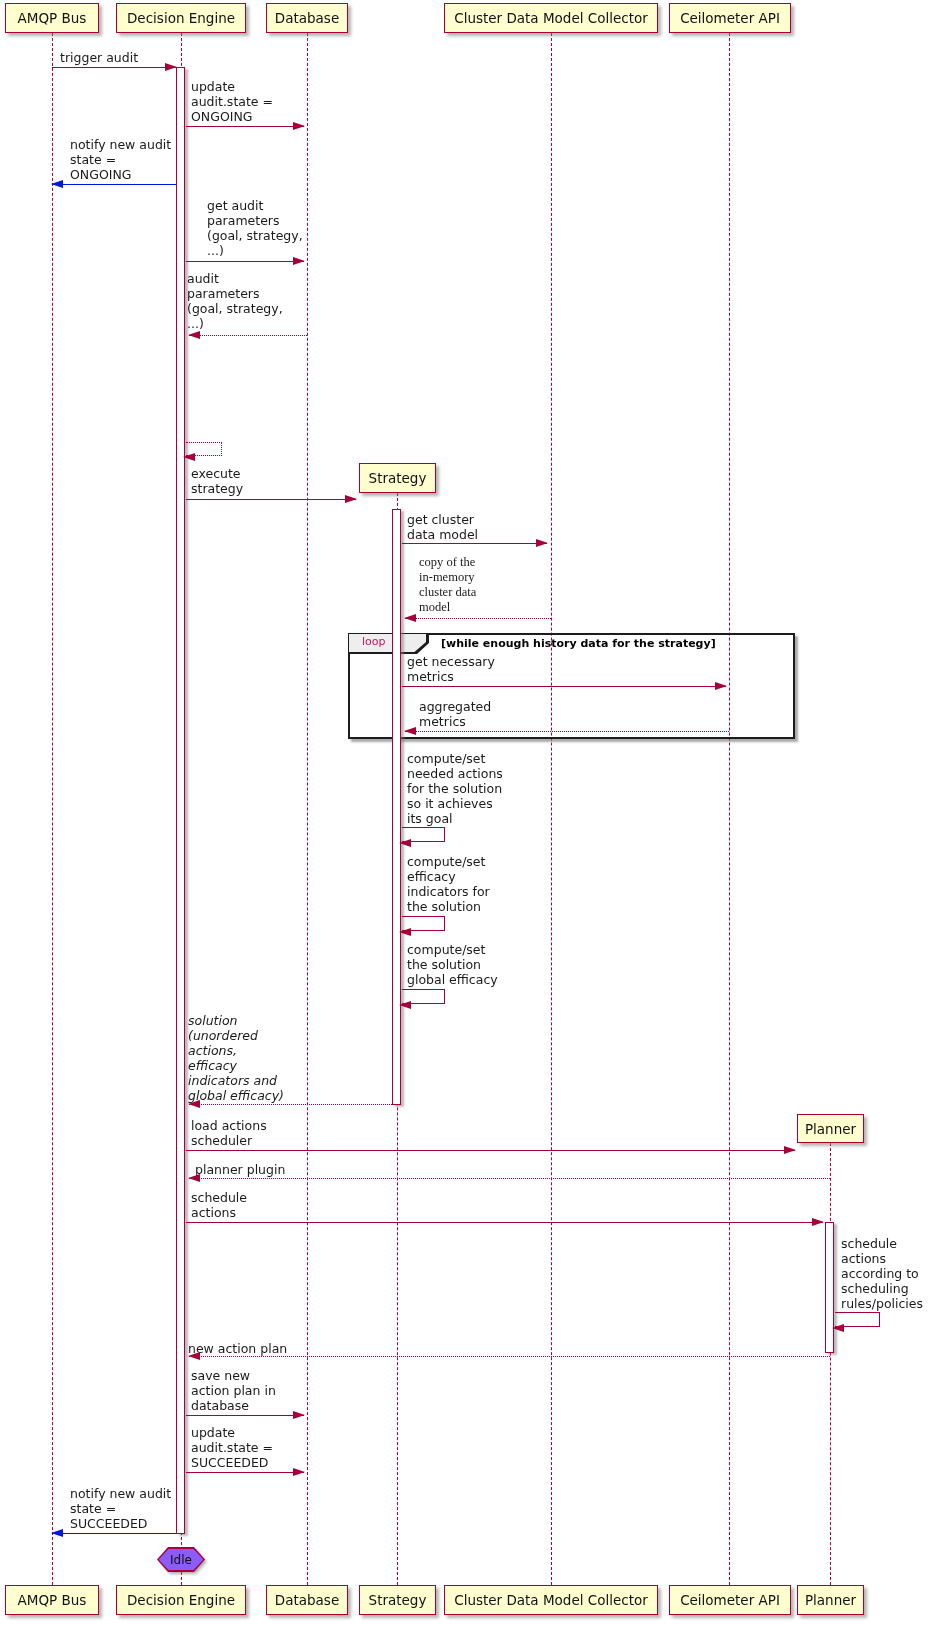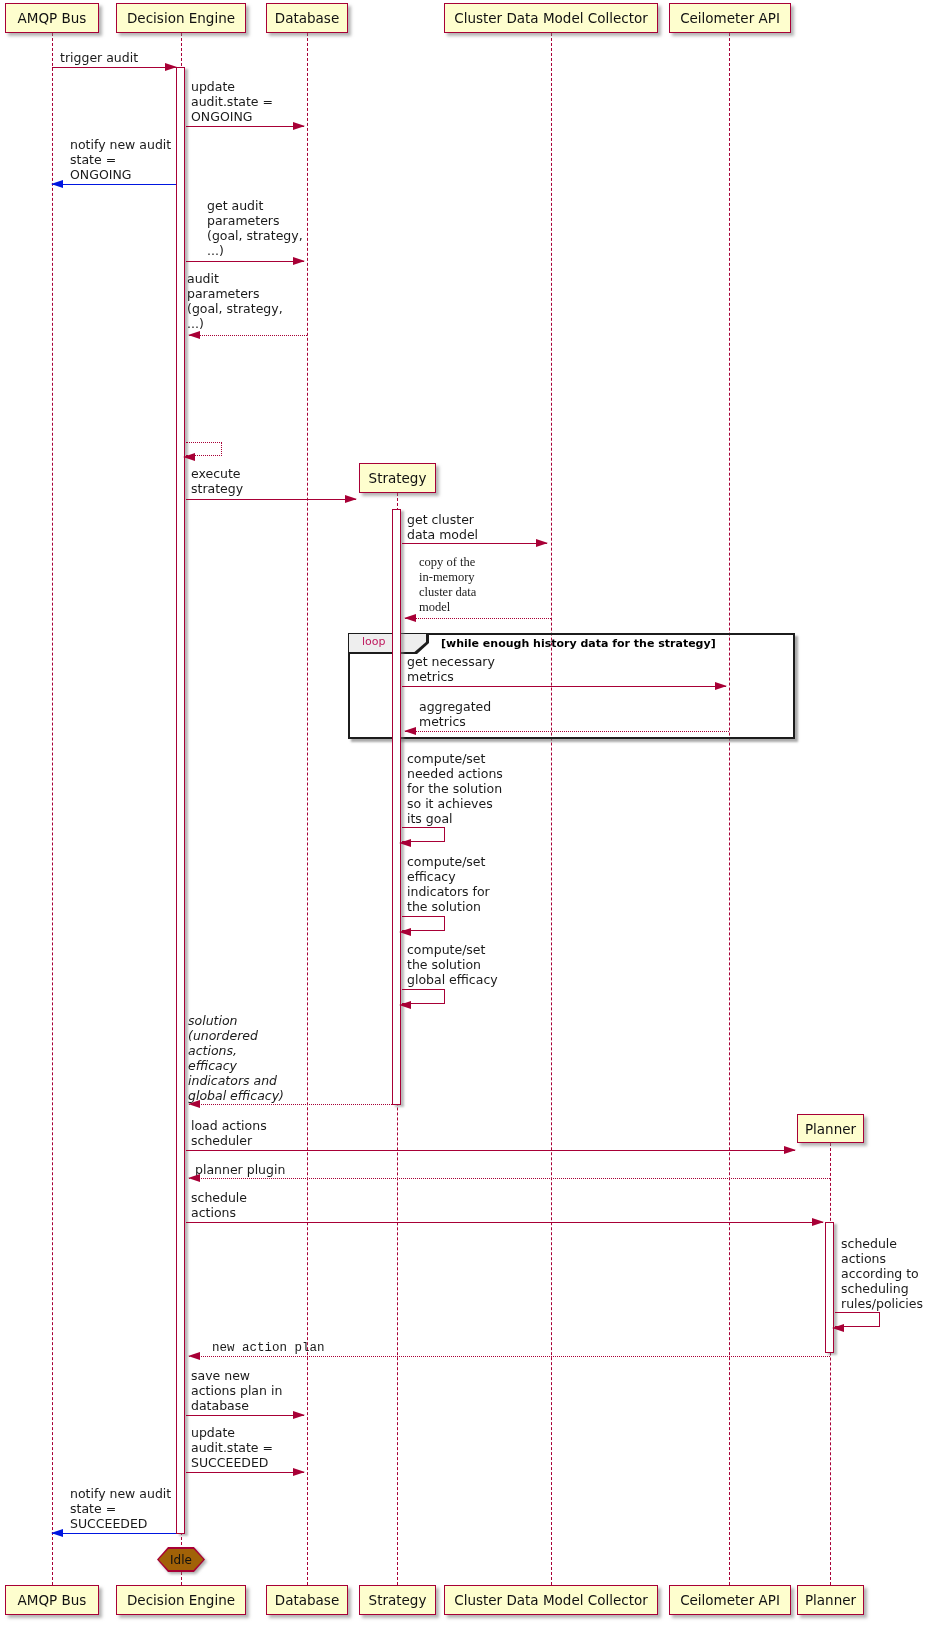--- a/index.html
+++ b/index.html
@@ -26,21 +26,21 @@
   .loopframe{position:absolute;border:2.2px solid #1c1c1c;box-sizing:border-box;
              box-shadow:3px 3px 2px rgba(100,100,100,.55);}
   .looptab-border{position:absolute;background:#1c1c1c;
     clip-path:polygon(0 0,100% 0,100% 45%,85% 100%,0 100%);}
   .looptab-fill{position:absolute;background:#EEEEEE;
     clip-path:polygon(0 0,100% 0,100% 45%,85% 100%,0 100%);}
   .looplabel{position:absolute;font-weight:normal;font-size:11px;color:#be185d;}
   .loopcond{position:absolute;font-weight:bold;font-size:11px;color:#000;}
   .hex-outer{position:absolute;background:#A80036;
     clip-path:polygon(23% 0,77% 0,100% 50%,77% 100%,23% 100%,0 50%);}
-  .hex-inner{position:absolute;left:1.6px;top:1.6px;right:1.6px;bottom:1.6px;background:#a16207;
+  .hex-inner{position:absolute;left:1.6px;top:1.6px;right:1.6px;bottom:1.6px;background:#8b5cf6;
     clip-path:polygon(23% 0,77% 0,100% 50%,77% 100%,23% 100%,0 50%);
     display:flex;align-items:center;justify-content:center;font-size:12px;color:#111;text-align:center;}
   .hex-wrap{position:absolute;filter:drop-shadow(2.5px 2.5px 1.5px rgba(120,120,120,.6));}
 </style>
 </head>
 <body>
 
 <div id="diagram">
 
   <div class="lifeline" style="left:51.5px;top:33px;height:1552px;"></div>
@@ -132,23 +132,23 @@
   <div class="msg" style="left:191px;top:1118px;">load actions
 scheduler</div>
   <div class="msg" style="left:195px;top:1162px;">planner plugin</div>
   <div class="msg" style="left:191px;top:1190px;">schedule
 actions</div>
   <div class="msg" style="left:841px;top:1236px;">schedule
 actions
 according to
 scheduling
 rules/policies</div>
-  <div class="msg" style="left:212px;top:1341px;font-family:Liberation Mono, monospace;">new action plan</div>
+  <div class="msg" style="left:188px;top:1341px;">new action plan</div>
   <div class="msg" style="left:191px;top:1368px;">save new
-actions plan in
+action plan in
 database</div>
   <div class="msg" style="left:191px;top:1425px;">update
 audit.state =
 SUCCEEDED</div>
   <div class="msg" style="left:70px;top:1486px;">notify new audit
 state =
 SUCCEEDED</div>
 
   <div class="arrow" style="left:52px;top:67px;width:124px;">
       <div class="head-r"></div>

